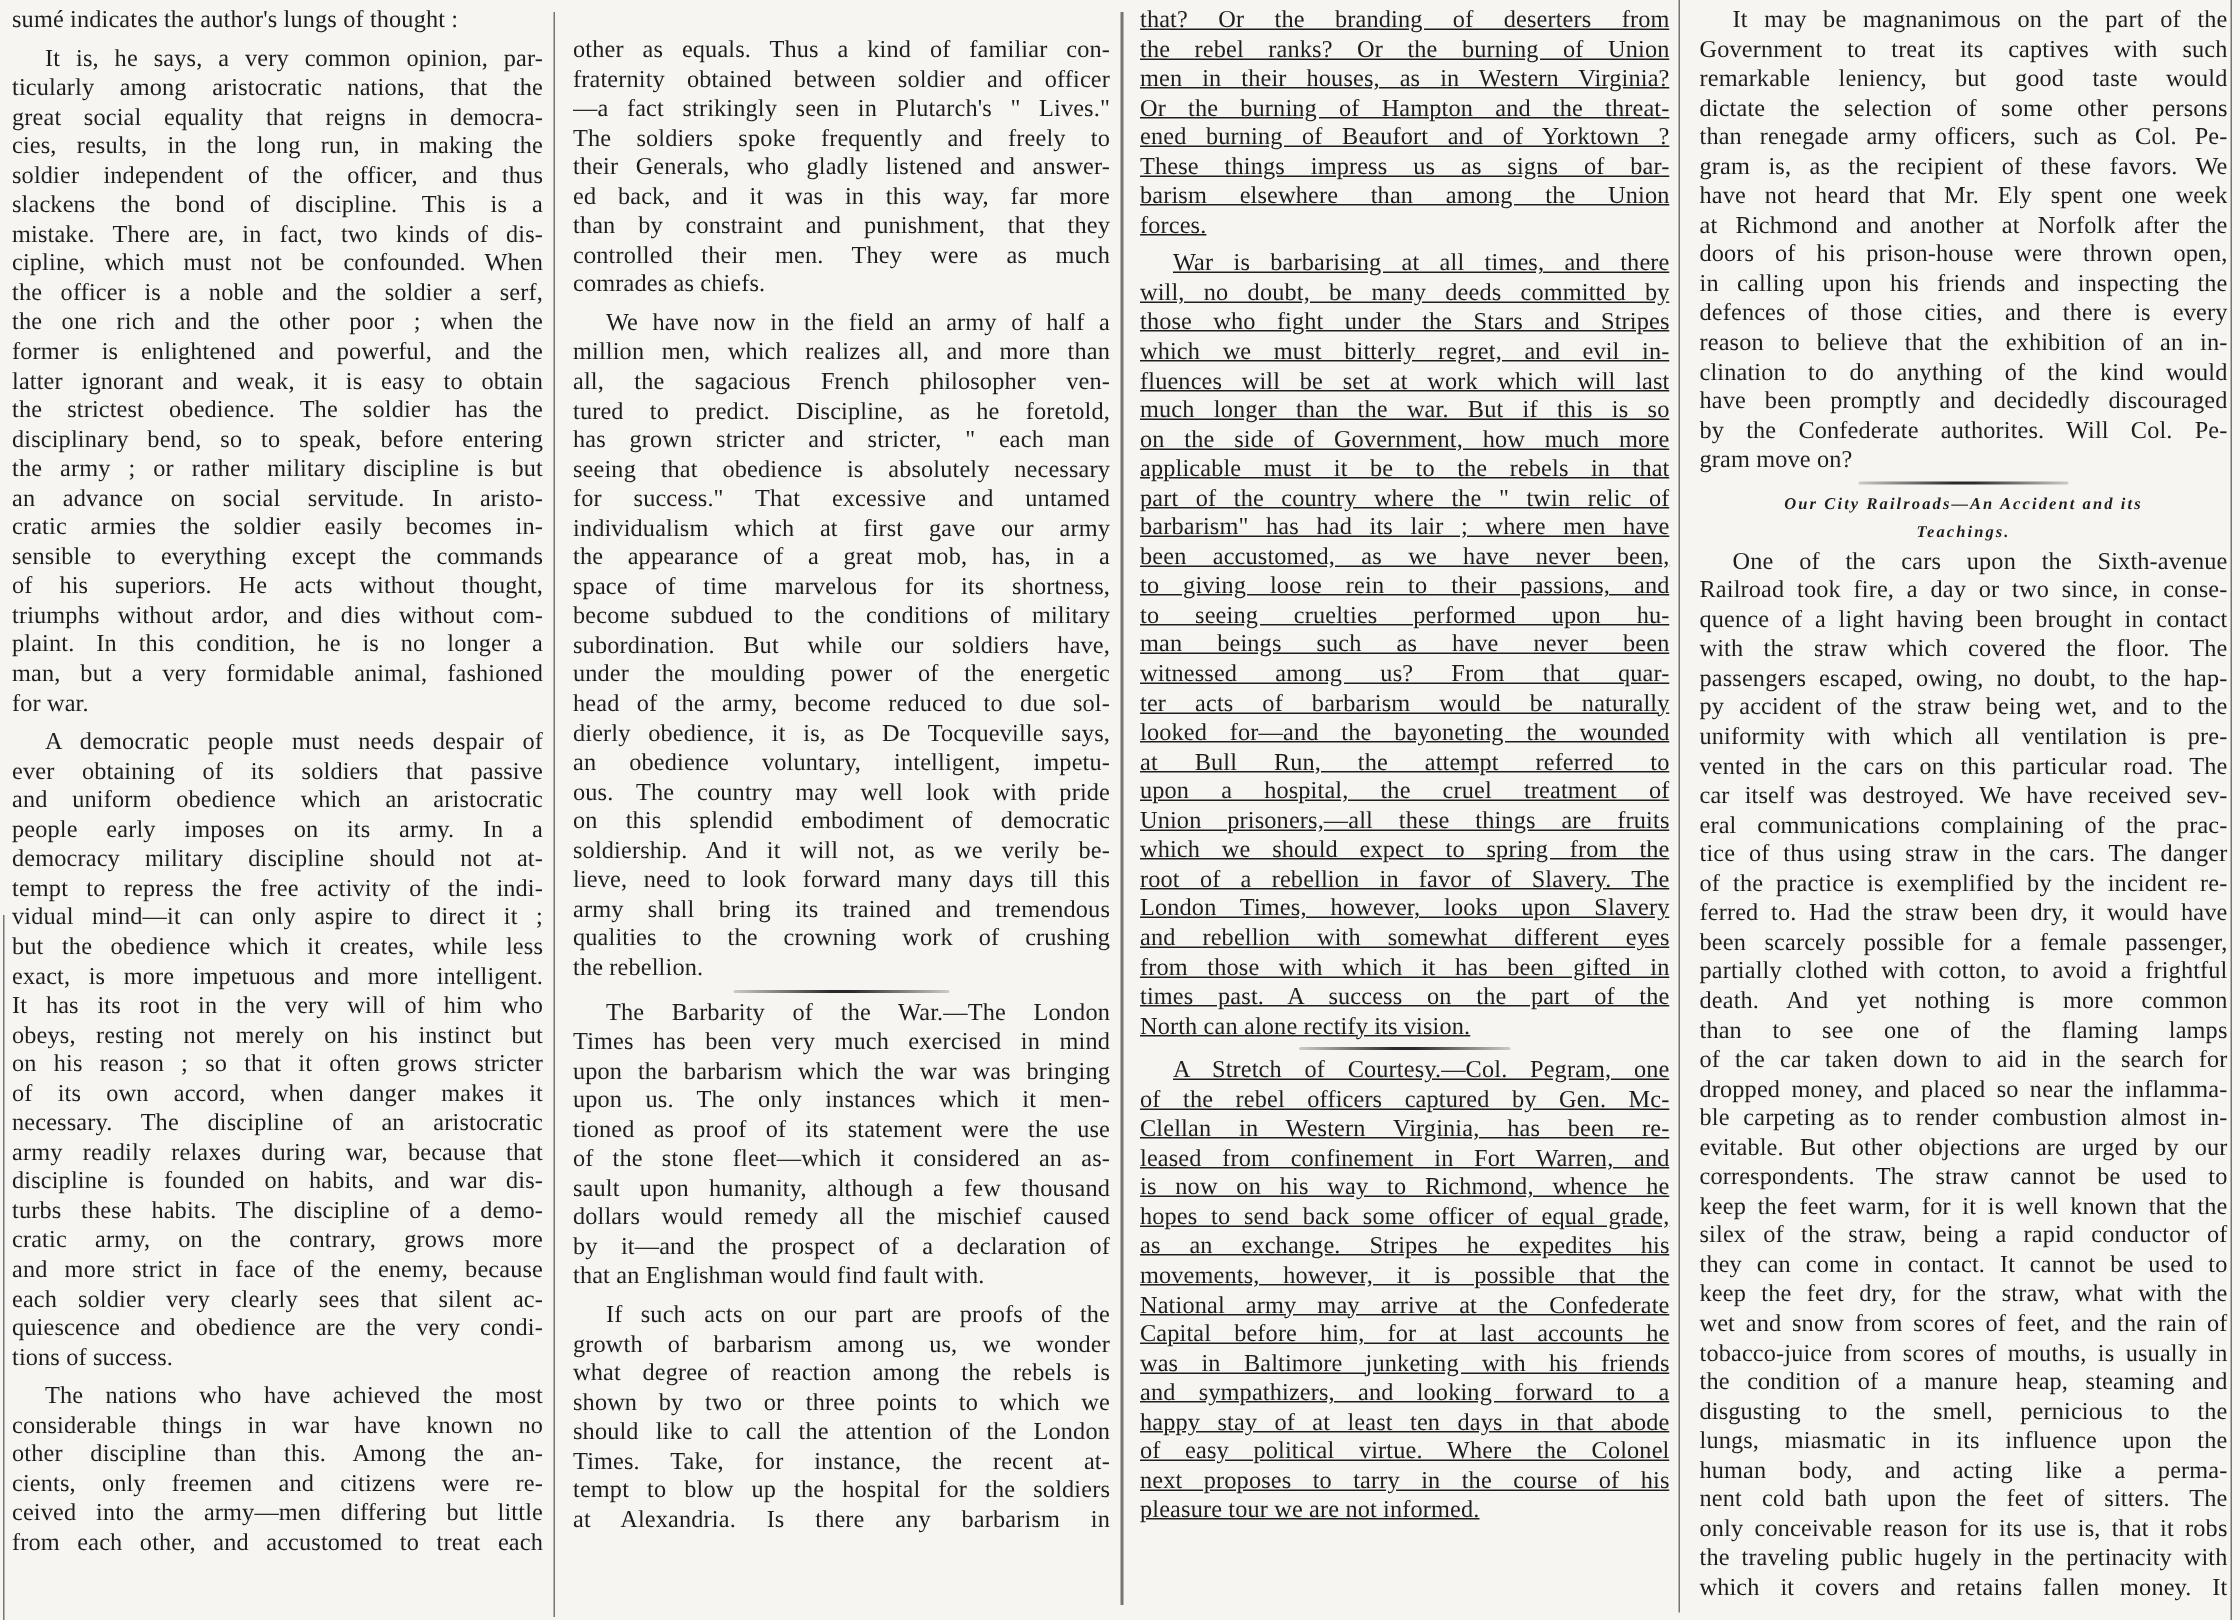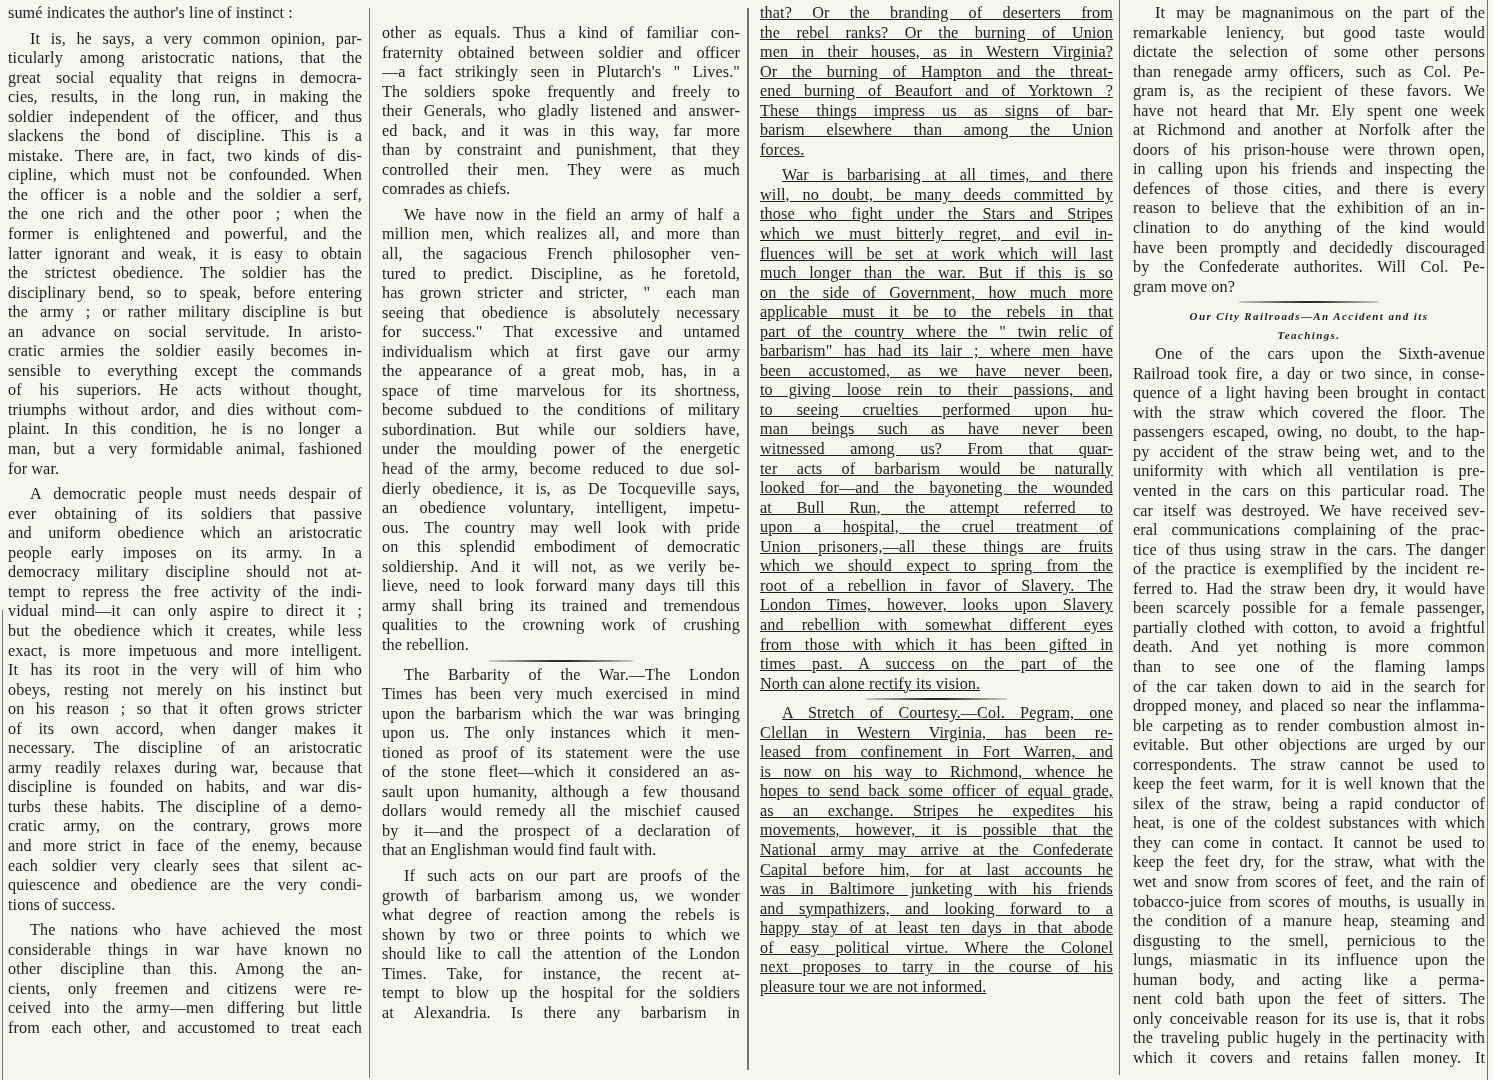--- a/index.html
+++ b/index.html
@@ -93,21 +93,21 @@
 
 <div class="page">
   <div class="rule-v r0"></div>
   <div class="rule-v r1"></div>
   <div class="rule-v r2"></div>
   <div class="rule-v r3"></div>
   <div class="rule-v r4"></div>
 
   <div class="col col-1">
       <div>
-        <span class="line last">sumé indicates the author's line of instinct :</span>
+        <span class="line last">sumé indicates the author's lungs of thought :</span>
       </div>
       <span class="gap"></span>
       <div>
         <span class="line indent">It is, he says, a very common opinion, par-</span>
         <span class="line">ticularly among aristocratic nations, that the</span>
         <span class="line">great social equality that reigns in democra-</span>
         <span class="line">cies, results, in the long run, in making the</span>
         <span class="line">soldier independent of the officer, and thus</span>
         <span class="line">slackens the bond of discipline. This is a</span>
         <span class="line">mistake. There are, in fact, two kinds of dis-</span>
@@ -263,39 +263,41 @@
         <span class="line">root of a rebellion in favor of Slavery. The</span>
         <span class="line">London Times, however, looks upon Slavery</span>
         <span class="line">and rebellion with somewhat different eyes</span>
         <span class="line">from those with which it has been gifted in</span>
         <span class="line">times past. A success on the part of the</span>
         <span class="line last">North can alone rectify its vision.</span>
       </div>
       <span class="divider"></span>
       <div>
         <span class="line indent">A Stretch of Courtesy.—Col. Pegram, one</span>
+        <span class="line">of the rebel officers captured by Gen. Mc-</span>
         <span class="line">Clellan in Western Virginia, has been re-</span>
         <span class="line">leased from confinement in Fort Warren, and</span>
         <span class="line">is now on his way to Richmond, whence he</span>
         <span class="line">hopes to send back some officer of equal grade,</span>
         <span class="line">as an exchange. Stripes he expedites his</span>
         <span class="line">movements, however, it is possible that the</span>
         <span class="line">National army may arrive at the Confederate</span>
         <span class="line">Capital before him, for at last accounts he</span>
         <span class="line">was in Baltimore junketing with his friends</span>
         <span class="line">and sympathizers, and looking forward to a</span>
         <span class="line">happy stay of at least ten days in that abode</span>
         <span class="line">of easy political virtue. Where the Colonel</span>
         <span class="line">next proposes to tarry in the course of his</span>
         <span class="line last">pleasure tour we are not informed.</span>
       </div>
     </div>
   <div class="col col-4">
       <div>
         <span class="line indent">It may be magnanimous on the part of the</span>
+        <span class="line">Government to treat its captives with such</span>
         <span class="line">remarkable leniency, but good taste would</span>
         <span class="line">dictate the selection of some other persons</span>
         <span class="line">than renegade army officers, such as Col. Pe-</span>
         <span class="line">gram is, as the recipient of these favors. We</span>
         <span class="line">have not heard that Mr. Ely spent one week</span>
         <span class="line">at Richmond and another at Norfolk after the</span>
         <span class="line">doors of his prison-house were thrown open,</span>
         <span class="line">in calling upon his friends and inspecting the</span>
         <span class="line">defences of those cities, and there is every</span>
         <span class="line">reason to believe that the exhibition of an in-</span>
@@ -327,21 +329,20 @@
         <span class="line">partially clothed with cotton, to avoid a frightful</span>
         <span class="line">death. And yet nothing is more common</span>
         <span class="line">than to see one of the flaming lamps</span>
         <span class="line">of the car taken down to aid in the search for</span>
         <span class="line">dropped money, and placed so near the inflamma-</span>
         <span class="line">ble carpeting as to render combustion almost in-</span>
         <span class="line">evitable. But other objections are urged by our</span>
         <span class="line">correspondents. The straw cannot be used to</span>
         <span class="line">keep the feet warm, for it is well known that the</span>
         <span class="line">silex of the straw, being a rapid conductor of</span>
-        <span class="line">heat, is one of the coldest substances with which</span>
         <span class="line">they can come in contact. It cannot be used to</span>
         <span class="line">keep the feet dry, for the straw, what with the</span>
         <span class="line">wet and snow from scores of feet, and the rain of</span>
         <span class="line">tobacco-juice from scores of mouths, is usually in</span>
         <span class="line">the condition of a manure heap, steaming and</span>
         <span class="line">disgusting to the smell, pernicious to the</span>
         <span class="line">lungs, miasmatic in its influence upon the</span>
         <span class="line">human body, and acting like a perma-</span>
         <span class="line">nent cold bath upon the feet of sitters. The</span>
         <span class="line">only conceivable reason for its use is, that it robs</span>

